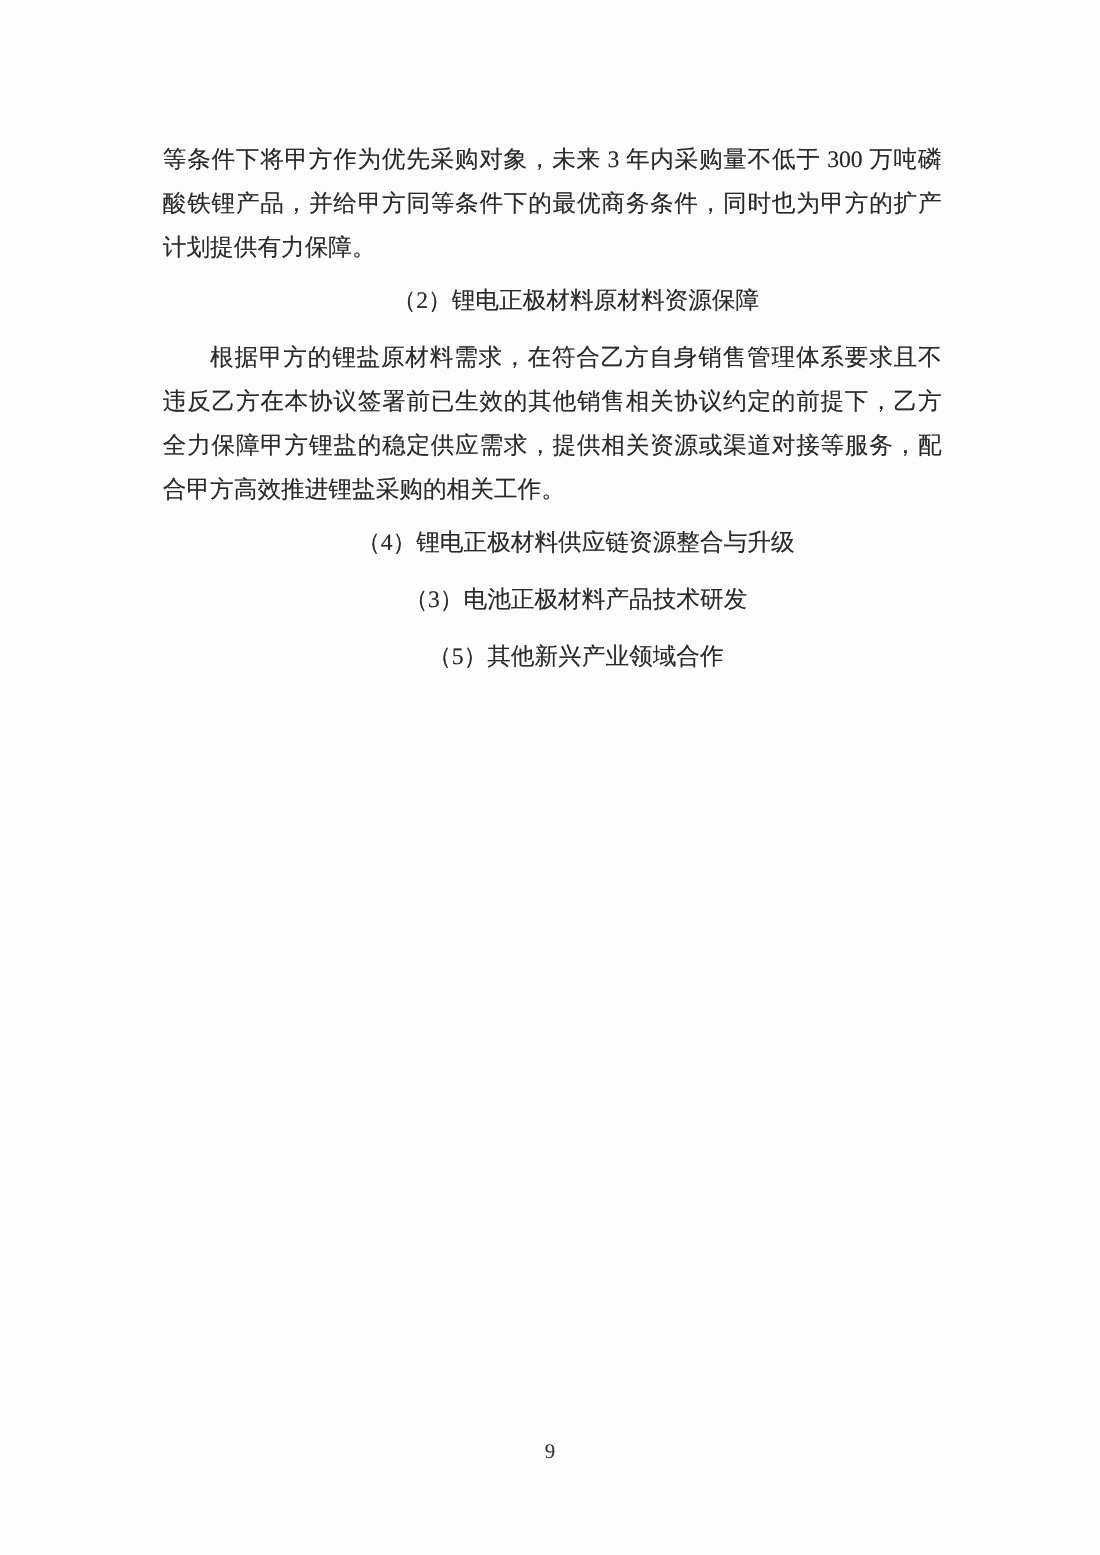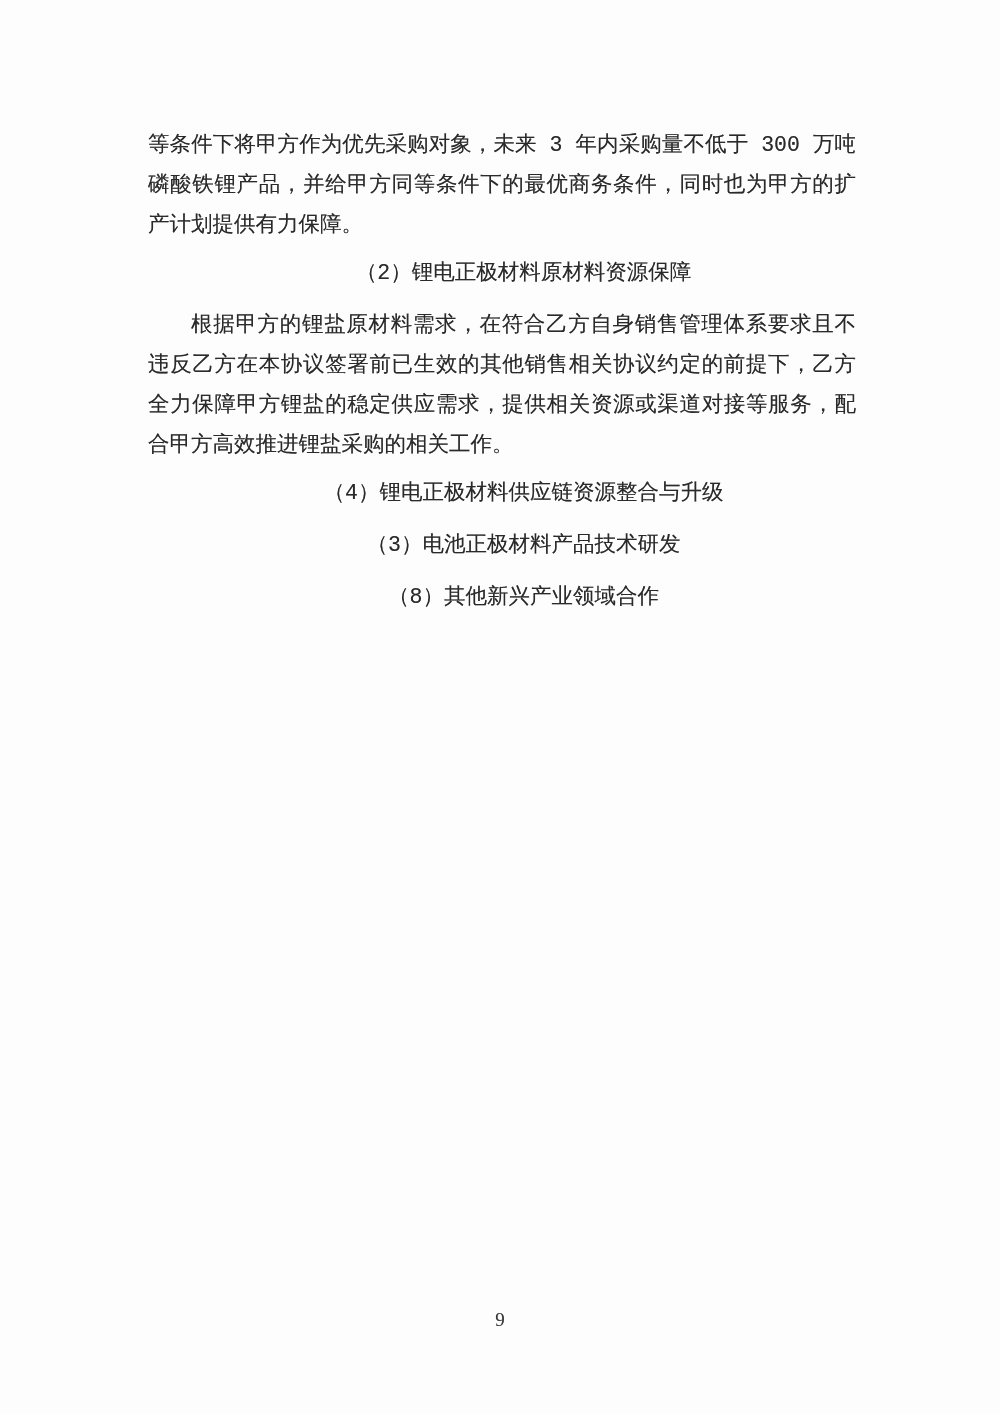--- a/index.html
+++ b/index.html
@@ -22,21 +22,20 @@
   }
   .doc-body {
     position: absolute;
     left: 148px;
     top: 125px;
     width: 708px;
     font-size: 21.5px;
     line-height: 40px;
     text-align: justify;
     text-shadow: 0 0 0.6px rgba(30,30,30,0.45);
-    font-family: Liberation Mono, monospace;
   }
   .doc-body p {
     margin: 0;
     text-indent: 2em;
   }
   .doc-body p.paragraph.no-indent {
     text-indent: 0;
   }
   .doc-body p.heading {
     margin: 8px 0 12px 0;
@@ -57,18 +56,18 @@
 </head>
 <body>
 
 <div class="page">
   <main class="doc-body" id="doc-body">
       <p class="paragraph no-indent">等条件下将甲方作为优先采购对象，未来 3 年内采购量不低于 300 万吨磷酸铁锂产品，并给甲方同等条件下的最优商务条件，同时也为甲方的扩产计划提供有力保障。</p>
       <p class="heading">（2）锂电正极材料原材料资源保障</p>
       <p class="paragraph">根据甲方的锂盐原材料需求，在符合乙方自身销售管理体系要求且不违反乙方在本协议签署前已生效的其他销售相关协议约定的前提下，乙方全力保障甲方锂盐的稳定供应需求，提供相关资源或渠道对接等服务，配合甲方高效推进锂盐采购的相关工作。</p>
       <p class="heading">（4）锂电正极材料供应链资源整合与升级</p>
       <p class="heading">（3）电池正极材料产品技术研发</p>
-      <p class="heading">（8）其他新兴产业领域合作</p>
+      <p class="heading">（5）其他新兴产业领域合作</p>
     </main>
   <footer class="page-footer">
     <span class="page-number">9</span>
   </footer>
 </div>
 
 </body></html>

